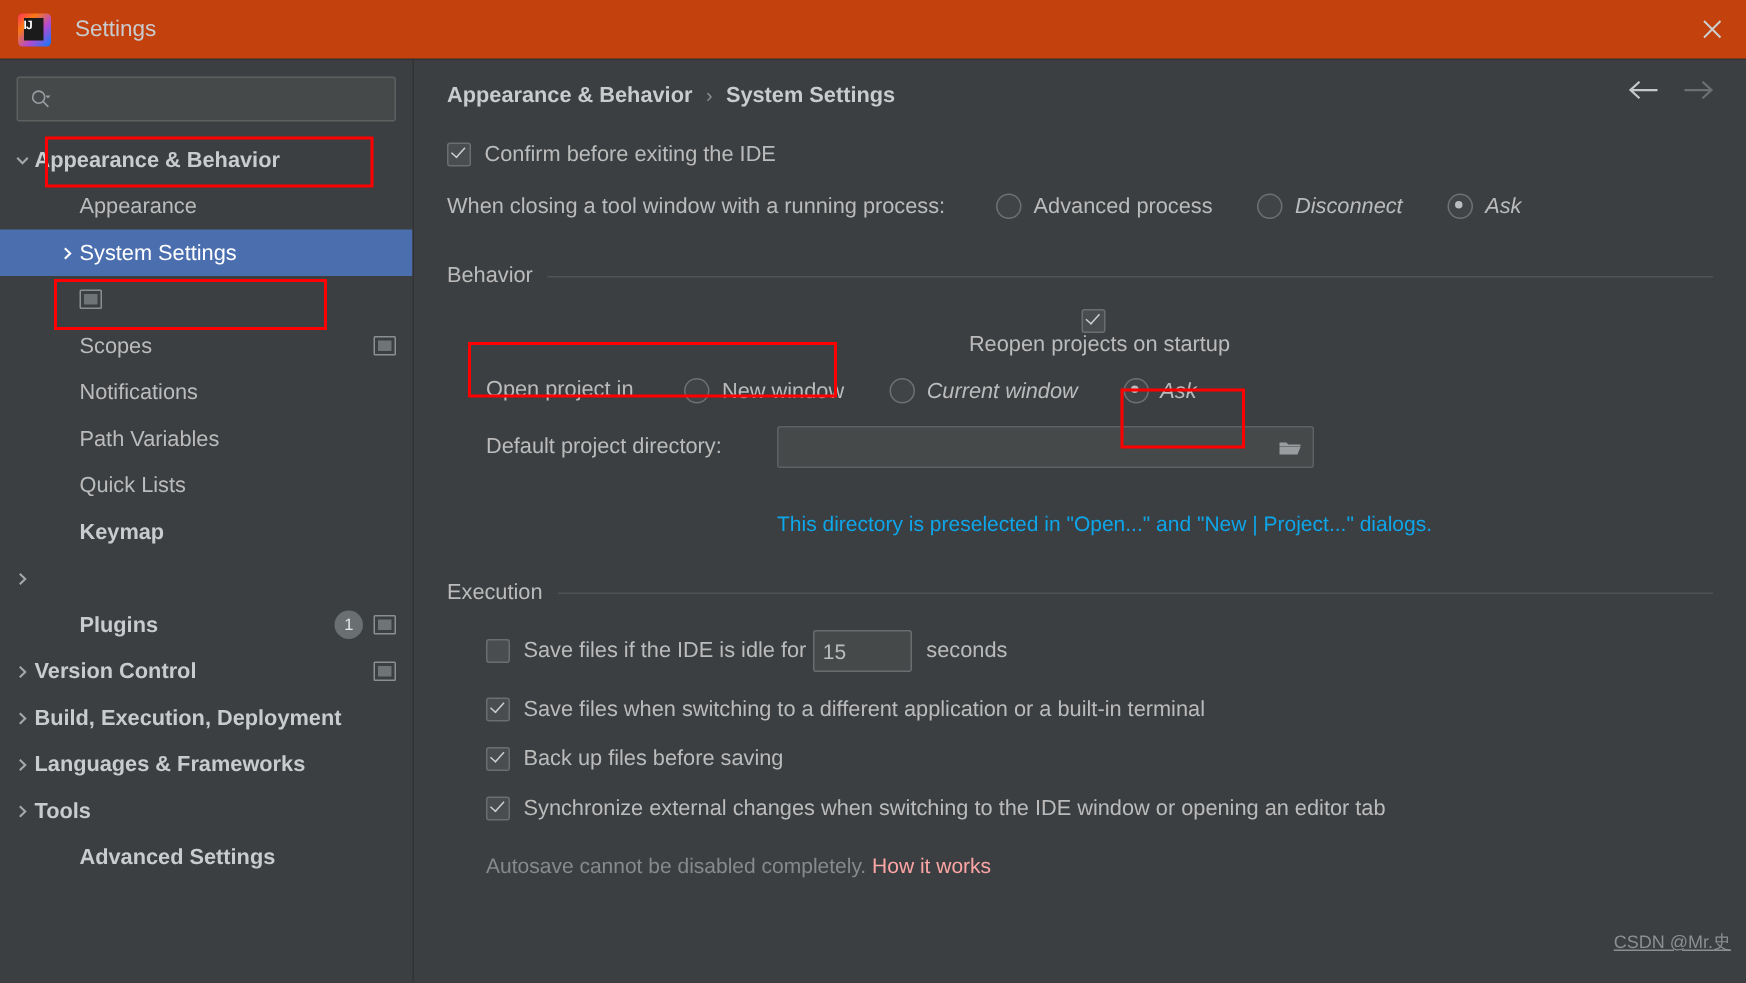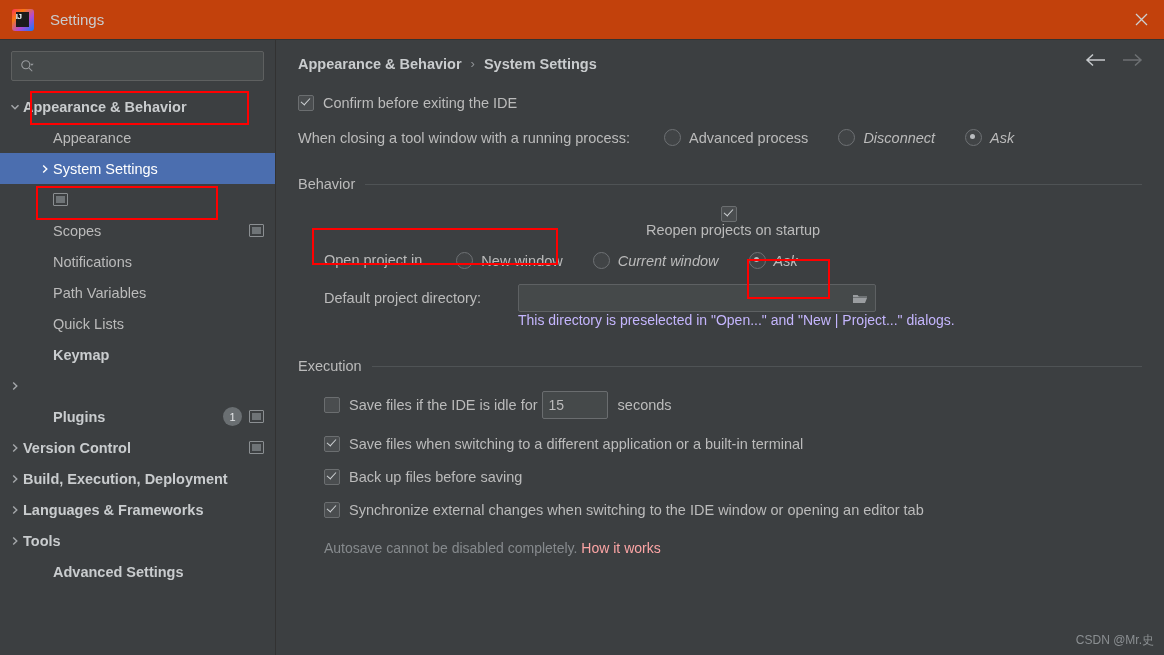--- a/index.html
+++ b/index.html
@@ -299,24 +299,24 @@
     flex: 1;
     background: transparent;
     border: none;
     outline: none;
     color: #bbbbbb;
     font-size: 13.5px;
     font-family: "Liberation Sans", sans-serif;
   }
   .folder-icon { color: #9a9da0; display:flex; }
   .hint {
-    margin-top: 0;
+    margin-top: 29px;
     margin-left: 194px;
     font-size: 14px;
-    color: #c4b5fd;
+    color: #0ea5e9;
   }
 
   .row-auto { margin-top: 17px; display: flex; align-items: center; }
   .num-field {
     width: 52px;
     height: 26px;
     background: #45494a;
     border: 1px solid #6a6d6f;
     border-radius: 2px;
     color: #bbbbbb;
@@ -340,24 +340,25 @@
   .anno {
     position: absolute;
     border: 2px solid #ff0000;
     pointer-events: none;
     z-index: 40;
   }
 
   .watermark {
     position: absolute;
     right: 10px;
-    bottom: 6px;
+    bottom: 18px;
     font-size: 12px;
     color: #8b8f92;
     z-index: 30;
+    text-decoration: underline;
   }
 </style>
 </head>
 <body>
 
 <div id="app">
 
   <div class="titlebar">
     <div class="ij-logo">
       <div class="inner"></div>

